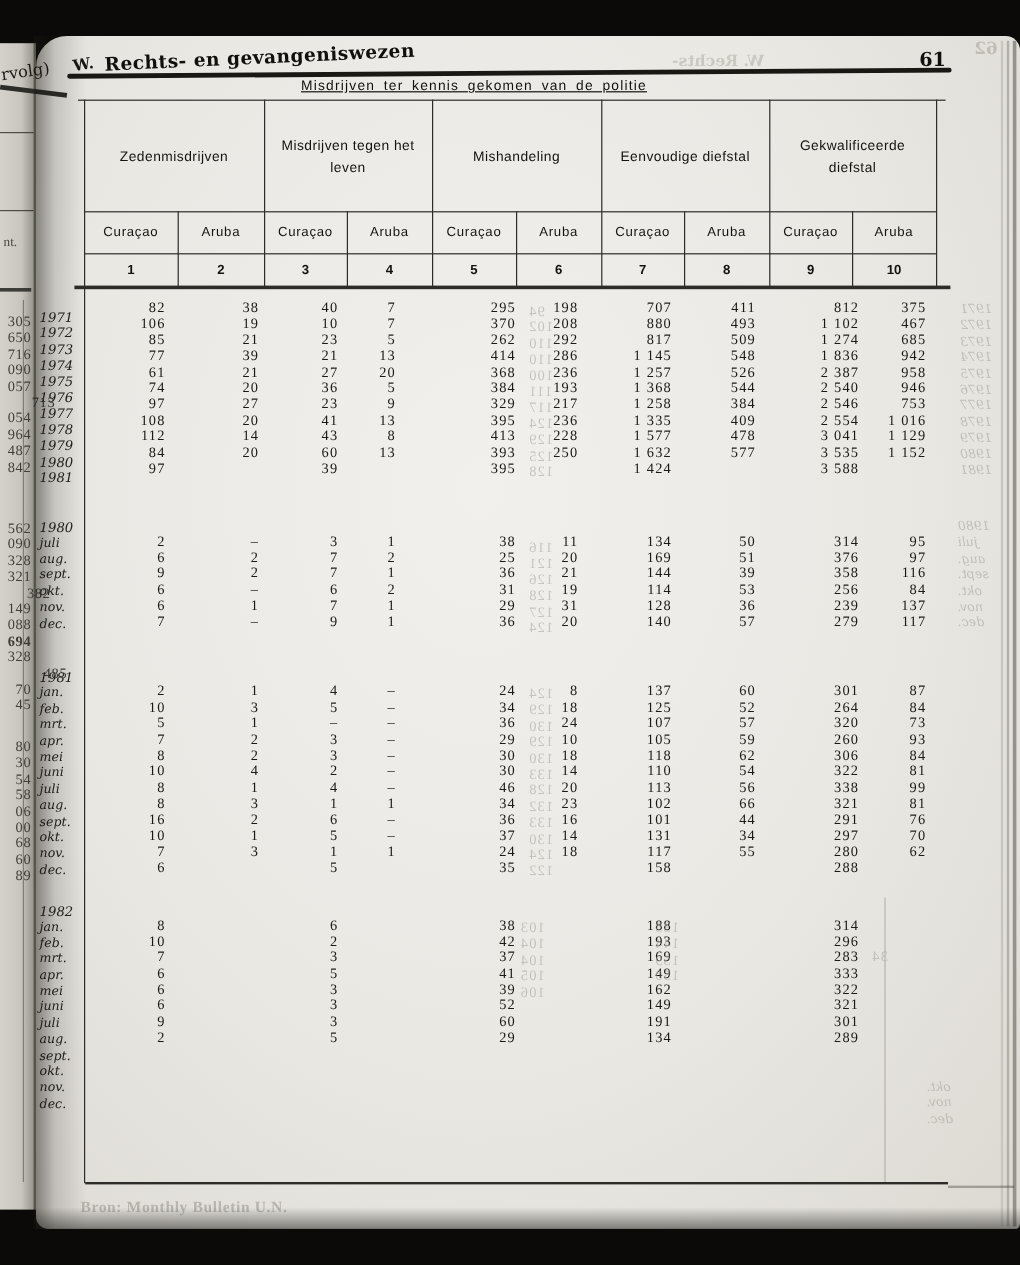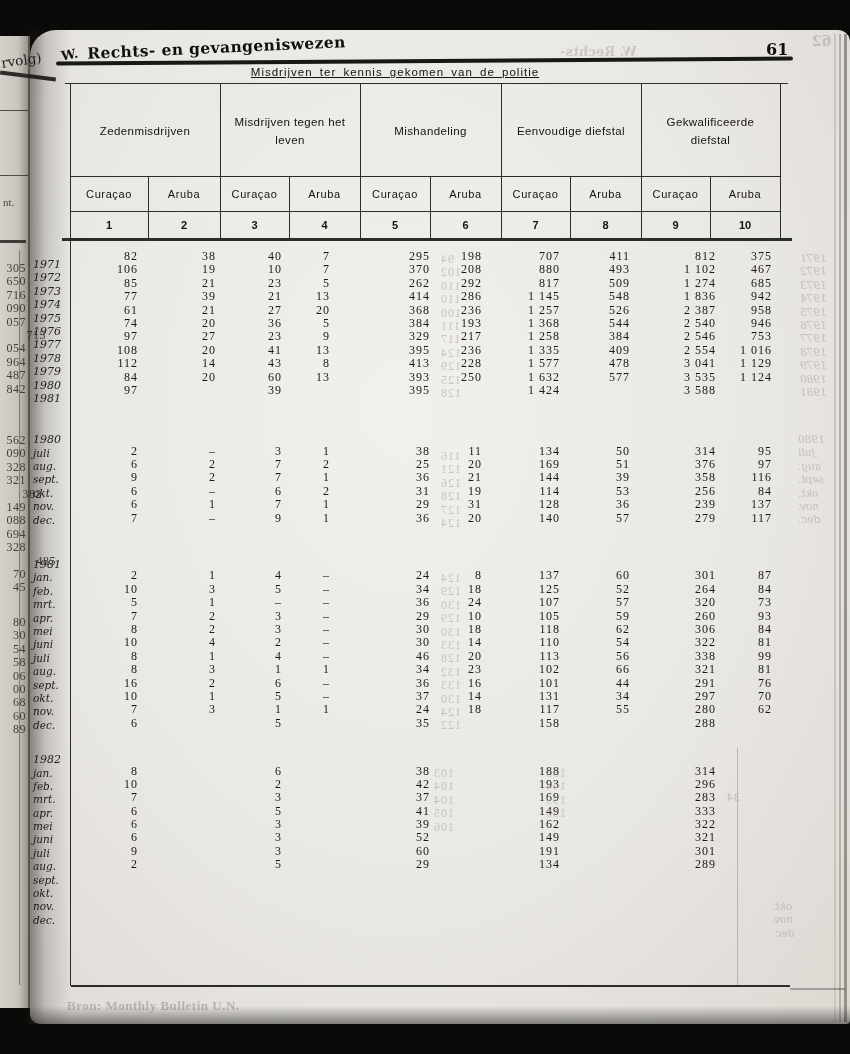--- a/index.html
+++ b/index.html
@@ -259,21 +259,21 @@
           <span class="row-label yr">1980</span>
           <span class="cell">84</span>
           <span class="cell">20</span>
           <span class="cell">60</span>
           <span class="cell">13</span>
           <span class="cell">393</span>
           <span class="cell">250</span>
           <span class="cell">1 632</span>
           <span class="cell">577</span>
           <span class="cell">3 535</span>
-          <span class="cell">1 124</span>
+          <span class="cell">1 152</span>
         </div>
         <div class="row">
           <span class="row-label yr">1981</span>
           <span class="cell">97</span>
           <span class="cell"></span>
           <span class="cell">39</span>
           <span class="cell"></span>
           <span class="cell">395</span>
           <span class="cell"></span>
           <span class="cell">1 424</span>
@@ -729,21 +729,21 @@
       <span class="gutter-num" style="left: 0px; top: 355.8px;">964</span>
       <span class="gutter-num" style="left: 0px; top: 369.2px;">487</span>
       <span class="gutter-num" style="left: 0px; top: 382.6px;">842</span>
       <span class="gutter-num" style="left: 0px; top: 434px;">562</span>
       <span class="gutter-num" style="left: 0px; top: 447.4px;">090</span>
       <span class="gutter-num" style="left: 0px; top: 460.8px;">328</span>
       <span class="gutter-num" style="left: 0px; top: 474.2px;">321</span>
       <span class="gutter-num" style="left: 16px; top: 487.6px;">382</span>
       <span class="gutter-num" style="left: 0px; top: 501px;">149</span>
       <span class="gutter-num" style="left: 0px; top: 514.4px;">088</span>
-      <span class="gutter-num" style="left: 0px; top: 527.8px;">694</span>
+      <span class="gutter-num" style="left: 0px; top: 527.8px; font-weight: bold;">694</span>
       <span class="gutter-num" style="left: 0px; top: 541.2px;">328</span>
       <span class="gutter-num" style="left: 0px; top: 554.6px; margin-left: 30px;">485</span>
       <span class="gutter-num" style="left: 0px; top: 568px;">70</span>
       <span class="gutter-num" style="left: 0px; top: 581.4px;">45</span>
       <span class="gutter-num" style="left: 0px; top: 616px;">80</span>
       <span class="gutter-num" style="left: 0px; top: 629.4px;">30</span>
       <span class="gutter-num" style="left: 0px; top: 642.8px;">54</span>
       <span class="gutter-num" style="left: 0px; top: 656.2px;">58</span>
       <span class="gutter-num" style="left: 0px; top: 669.6px;">06</span>
       <span class="gutter-num" style="left: 0px; top: 683px;">00</span>

